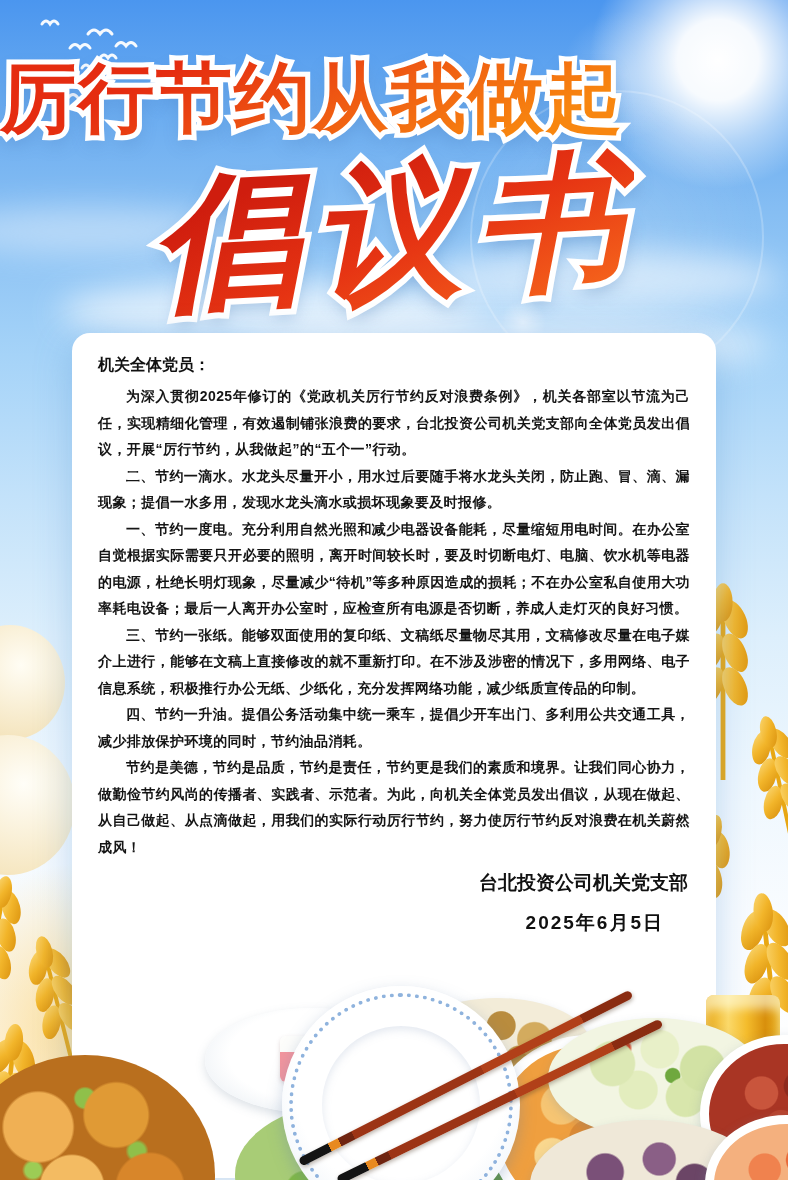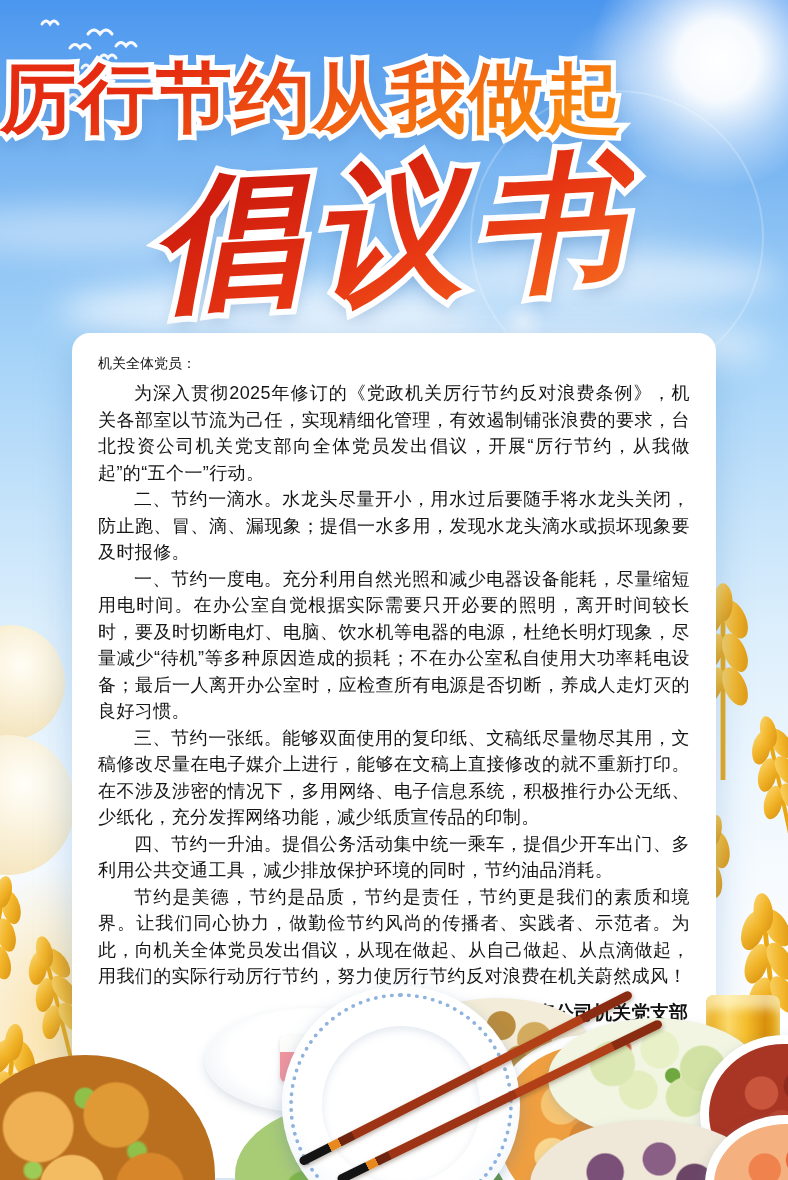--- a/index.html
+++ b/index.html
@@ -35,22 +35,22 @@
   @supports ((-webkit-background-clip:text) or (background-clip:text)){
     .title-wrap .fill-layer{background:linear-gradient(155deg,#e52c10 25%,#ef5a12 55%,#f8860f 85%);
       -webkit-background-clip:text;background-clip:text;color:transparent;}
     .callig-wrap .fill-layer{background:linear-gradient(160deg,#cf1d0e 20%,#e63413 55%,#f4611b 90%);
       -webkit-background-clip:text;background-clip:text;color:transparent;}
   }
   
   .card{position:absolute;left:72px;top:333px;width:644px;height:845px;background:#ffffff;
     border-radius:18px;box-shadow:0 10px 36px rgba(90,150,210,.35);z-index:4;
     padding:22px 26px 0 26px;box-sizing:border-box;}
-  .salutation{font-size:14px;font-weight:normal;color:#111;margin:0 0 7px 0;}
-  .body-text p{margin:0;font-size:18px;font-weight:normal;color:#151515;line-height:26.5px;
+  .salutation{font-size:16px;font-weight:bold;color:#111;margin:0 0 7px 0;}
+  .body-text p{margin:0;font-size:14px;font-weight:bold;color:#151515;line-height:26.5px;
     text-align:justify;text-indent:2em;letter-spacing:.4px;}
   .sig-block{margin-top:10px;text-align:right;font-weight:bold;color:#111;}
   .sig-line{font-size:19px;margin:0 2px 14px 0;}
   .date-line{font-size:19px;margin:0 26px 0 0;letter-spacing:2px;}
   
   .egg{position:absolute;border-radius:50%;z-index:2;}
   .egg1{left:-45px;top:625px;width:110px;height:115px;background:radial-gradient(circle at 60% 35%,#fffdf4,#f4e4bd 75%,#eccf96);}
   .egg2{left:-60px;top:735px;width:135px;height:140px;background:radial-gradient(circle at 62% 35%,#fffef8,#f6e7c2 72%,#edd29b);}
   .warm-glow{position:absolute;left:-80px;top:860px;width:340px;height:340px;border-radius:50%;z-index:2;
     background:radial-gradient(circle,rgba(250,210,120,.8),rgba(250,220,150,0) 70%);}

